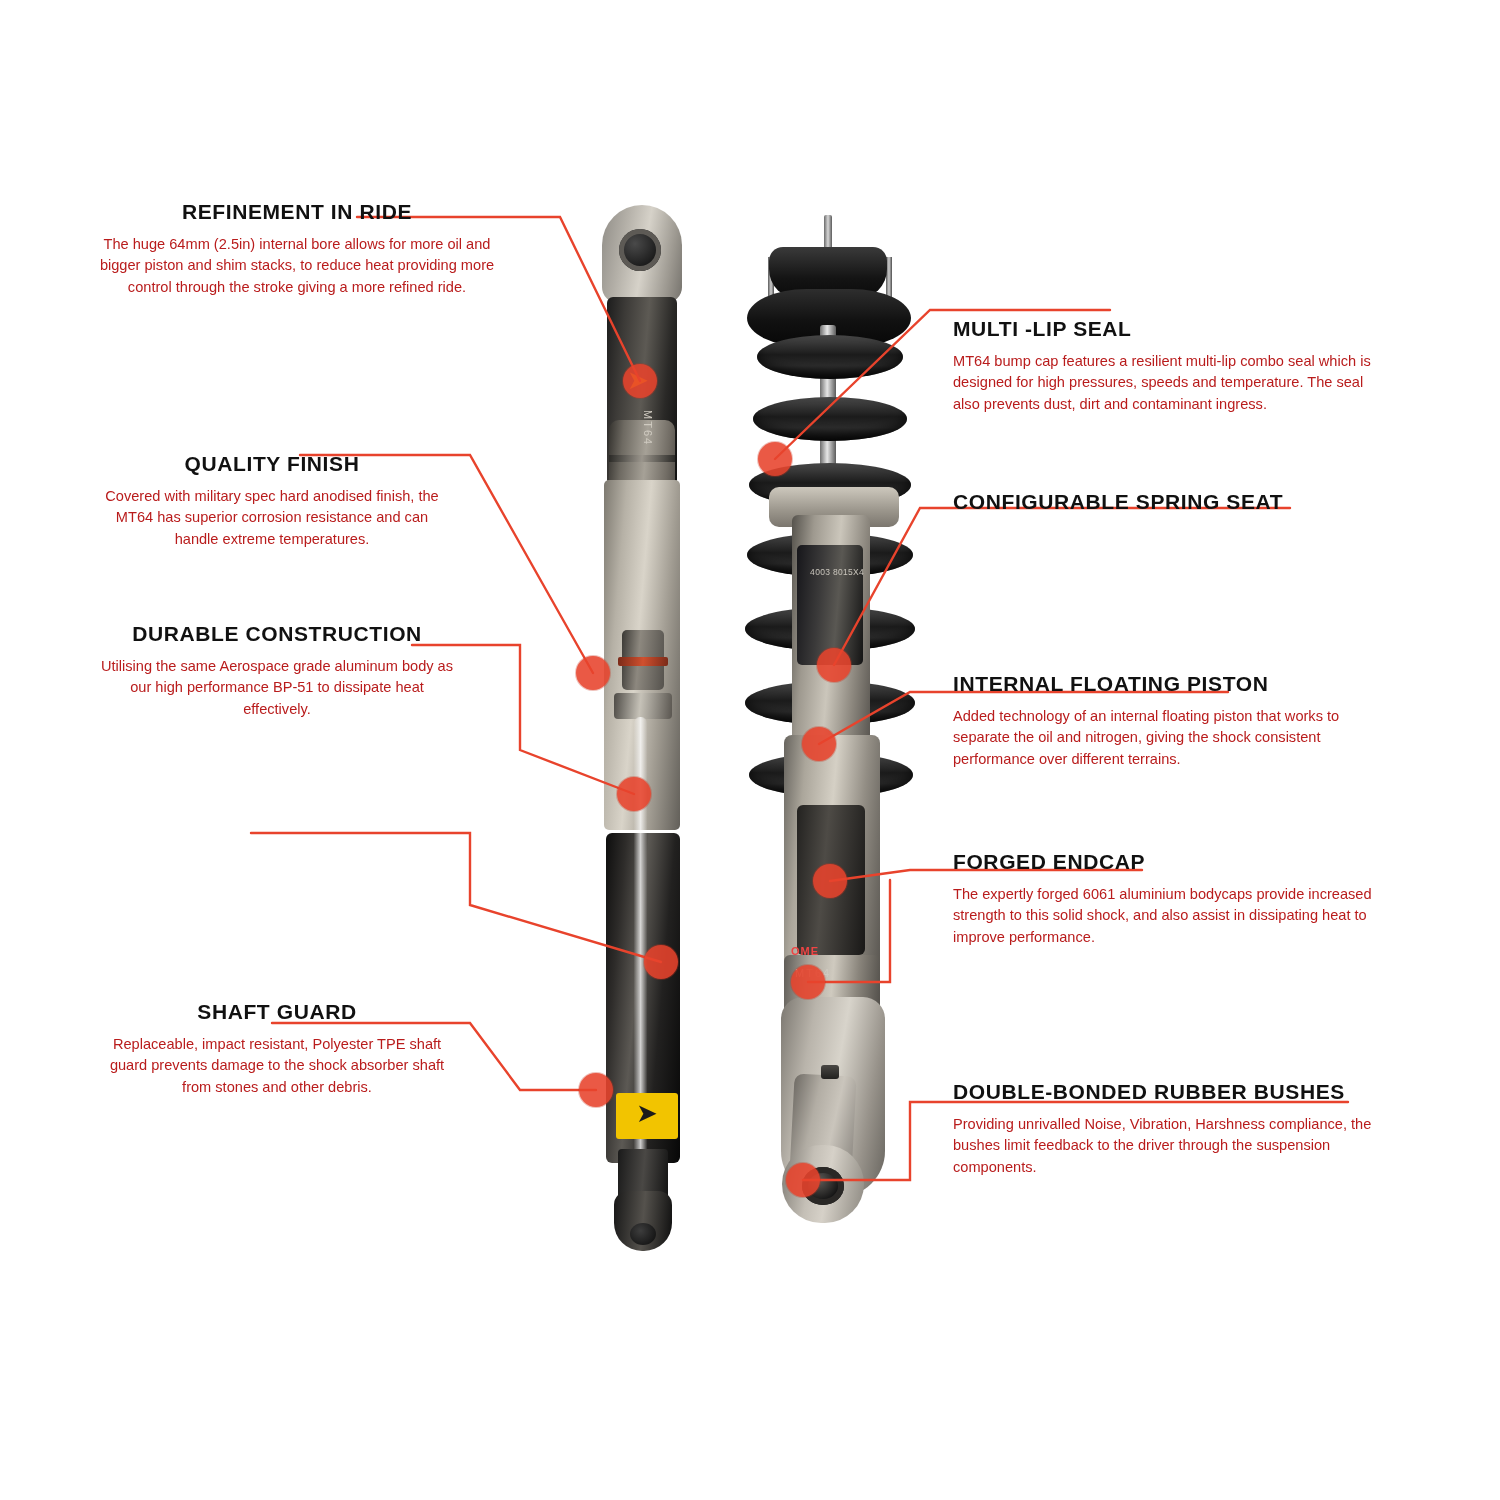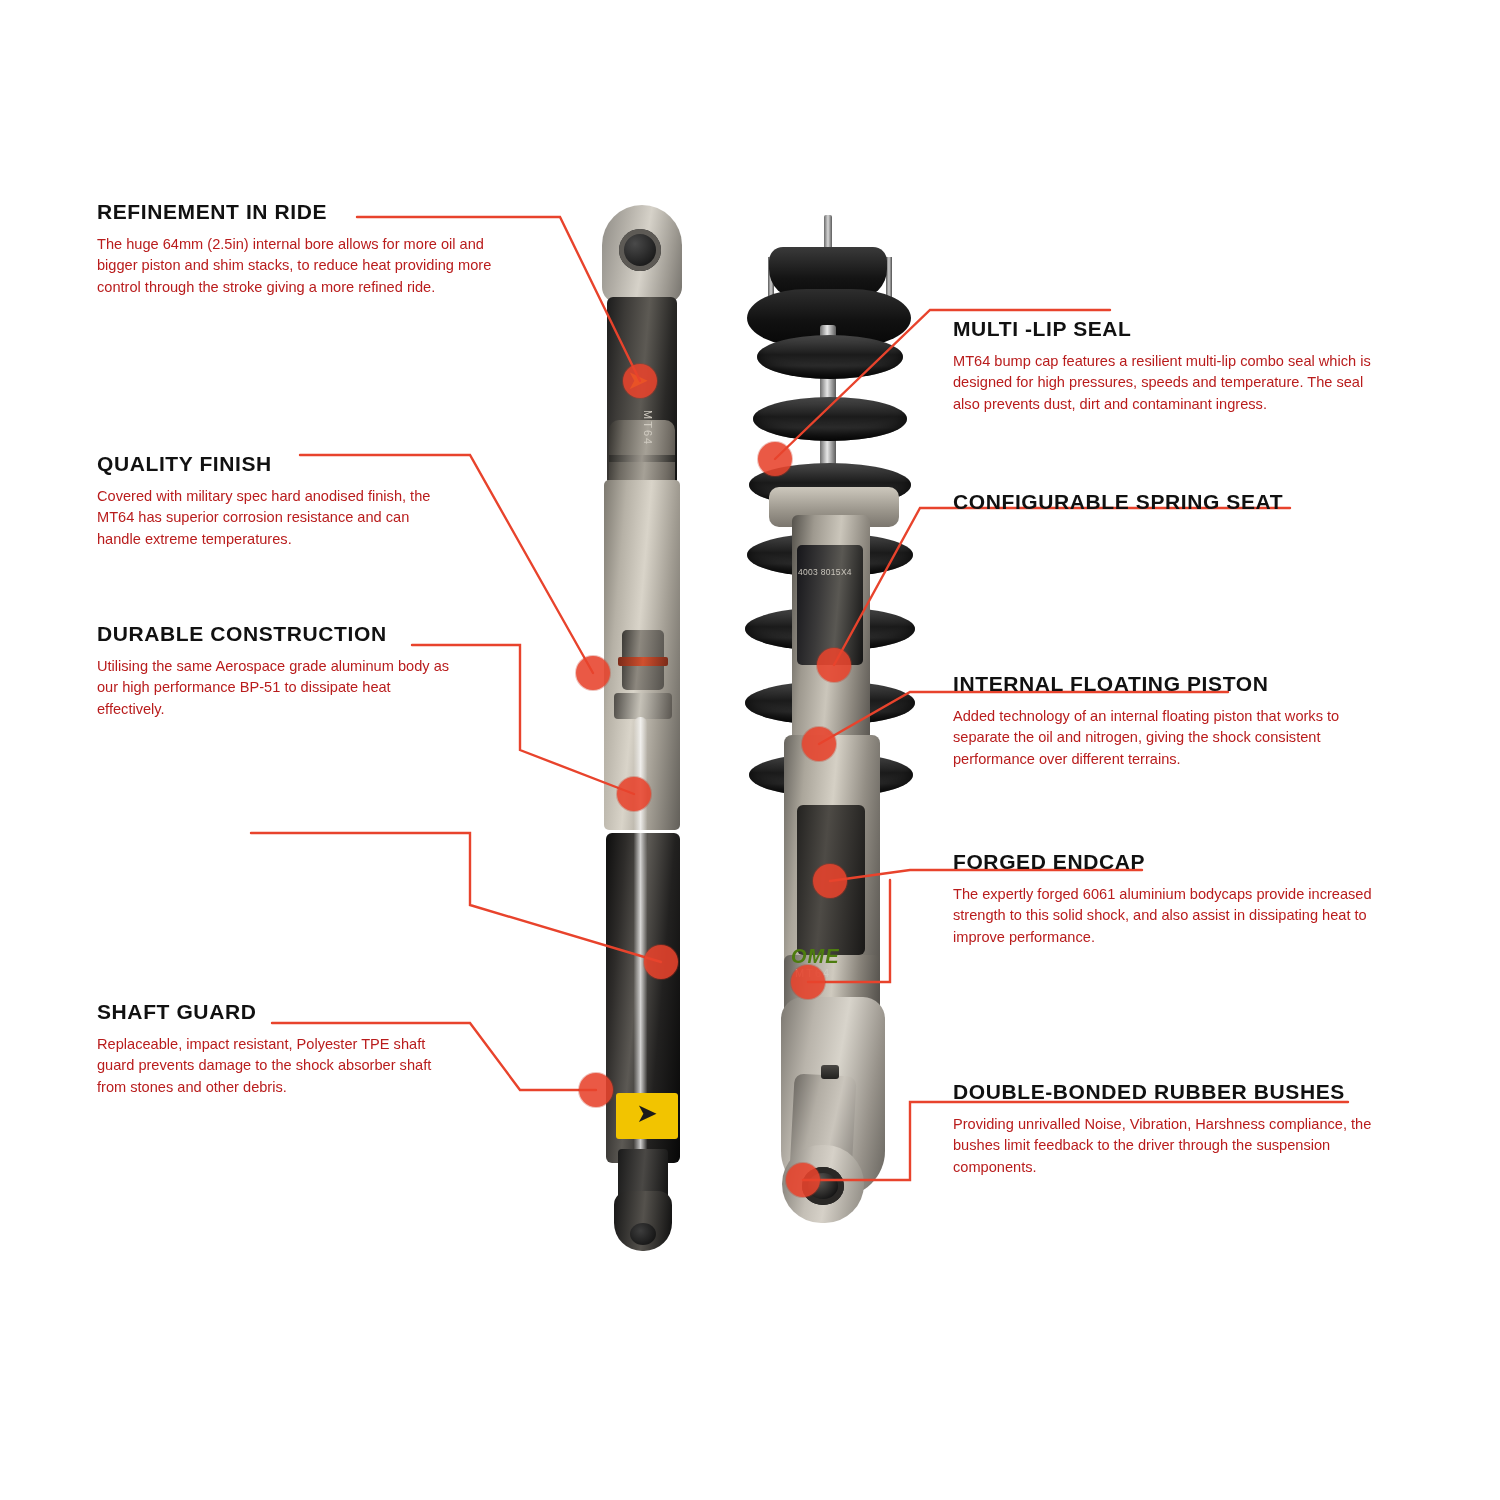--- a/index.html
+++ b/index.html
@@ -37,21 +37,21 @@
     letter-spacing: 0.6px;
     color: #111111;
     text-transform: uppercase;
   }
   .callout p {
     margin: 0;
     font-size: 14.6px;
     line-height: 1.47;
     color: #b91c1c;
   }
-  .callout.left  { text-align: left; }
+  .callout.left  { text-align: center; }
   .callout.right { text-align: left; }
 
   .c-refinement     { left: 97px;  top: 200px;  width: 400px; }
   .c-quality        { left: 97px;  top: 444px;  width: 350px; margin-top: 8px; }
   .c-durable        { left: 97px;  top: 622px;  width: 360px; }
   .c-piston         { left: 97px;  top: 812px;  width: 360px; }
   .c-shaft          { left: 97px;  top: 1000px; width: 360px; }
 
   .c-multilip       { left: 953px; top: 293px;  width: 420px; margin-top: 24px; }
   .c-spring         { left: 953px; top: 490px;  width: 430px; }
@@ -213,35 +213,35 @@
     background: linear-gradient(95deg,#55524c 0%, #9e998f 22%, #cbc6bb 48%, #8b867d 74%, #4a4743 100%);
     border-radius: 6px;
   }
   .b-dark-block {
     position: absolute; left: 62px; top: 330px; width: 66px; height: 120px;
     background: linear-gradient(95deg,#16161a 0%, #3b3a3a 35%, #5a5853 60%, #141414 100%);
     border-radius: 5px;
   }
   .b-spec {
     position: absolute; left: 63px; top: 352px; width: 66px;
-    color: #c9c5bc; font-size: 8.5px; letter-spacing: 0.3px; text-align: left;
+    color: #c9c5bc; font-size: 8.5px; letter-spacing: 0.3px; text-align: right;
   }
   .b-mid-body {
     position: absolute; left: 49px; top: 520px; width: 96px; height: 260px;
     background: linear-gradient(95deg,#67645e 0%, #aba69b 20%, #d5d0c5 46%, #938e85 72%, #56534e 100%);
     border-radius: 8px;
   }
   .b-body-dark {
     position: absolute; left: 62px; top: 590px; width: 68px; height: 150px;
     background: linear-gradient(95deg,#232220 0%, #4e4b46 40%, #191817 100%);
     border-radius: 6px;
   }
   .b-ome {
     position: absolute; left: 56px; top: 730px; width: 60px;
-    color: #4d7c0f; font-size: 20px; font-weight: 700; letter-spacing: 1px; font-style: italic;
+    color: #ef4444; font-size: 11px; font-weight: 700; letter-spacing: 1px;
   }
   .b-mt64 {
     position: absolute; left: 60px; top: 752px; width: 60px;
     color: #cfcbc2; font-size: 11px; letter-spacing: 2px;
   }
   .b-lower-body {
     position: absolute; left: 49px; top: 740px; width: 96px; height: 60px;
     background: linear-gradient(95deg,#5e5b56 0%, #a9a49a 25%, #cfcabf 50%, #8a857c 75%, #514e49 100%);
     border-radius: 6px;
   }

